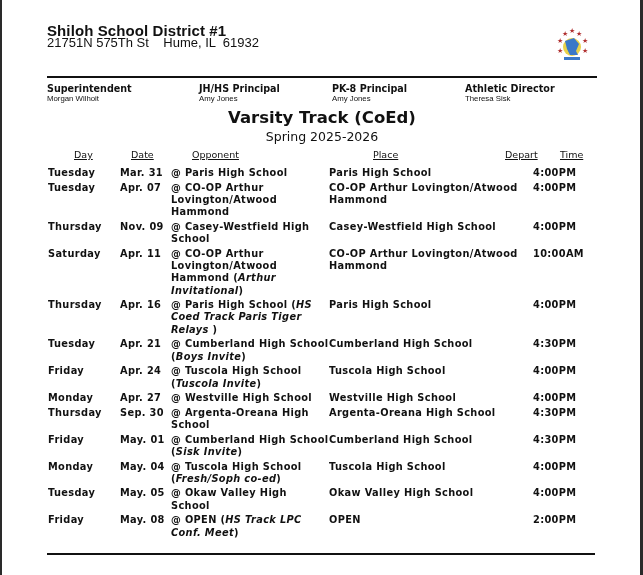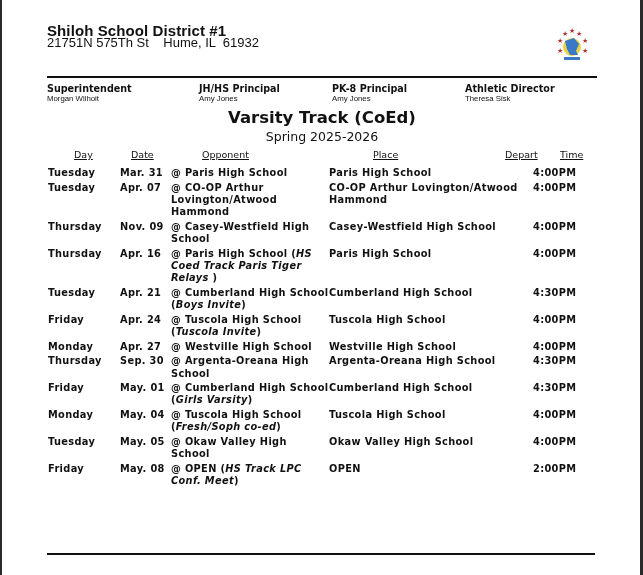--- a/index.html
+++ b/index.html
@@ -70,21 +70,21 @@
   <div class="staff" style="left:418px">
     <div class="role">Athletic Director</div>
     <div class="name">Theresa Sisk</div>
   </div>
 
   <div class="title">Varsity Track (CoEd)</div>
   <div class="subtitle">Spring 2025-2026</div>
 
   <div class="hdr" style="left:3px">Day</div>
   <div class="hdr" style="left:60px">Date</div>
-  <div class="hdr" style="left:131px">Opponent</div>
+  <div class="hdr" style="left:121px">Opponent</div>
   <div class="hdr" style="left:302px">Place</div>
   <div class="hdr" style="left:434px">Depart</div>
   <div class="hdr" style="left:489px">Time</div>
 
   <table class="sched">
     <tbody id="sched-body">
         <tr>
     <td class="c-day">Tuesday</td>
     <td class="c-date">Mar. 31</td>
     <td class="c-opp"><span class="opp-main">@ Paris High School</span><span class="opp-note"></span></td>
@@ -97,20 +97,27 @@
     <td class="c-opp"><span class="opp-main">@ CO-OP Arthur Lovington/Atwood Hammond</span><span class="opp-note"></span></td>
     <td class="c-place">CO-OP Arthur Lovington/Atwood Hammond</td>
     <td class="c-time">4:00PM</td>
   </tr>
         <tr>
     <td class="c-day">Thursday</td>
     <td class="c-date">Nov. 09</td>
     <td class="c-opp"><span class="opp-main">@ Casey-Westfield High School</span><span class="opp-note"></span></td>
     <td class="c-place">Casey-Westfield High School</td>
     <td class="c-time">4:00PM</td>
+  </tr>
+        <tr>
+    <td class="c-day">Saturday</td>
+    <td class="c-date">Apr. 11</td>
+    <td class="c-opp"><span class="opp-main">@ CO-OP Arthur Lovington/Atwood Hammond</span><span class="opp-note"> (<span class="note">Arthur Invitational</span>)</span></td>
+    <td class="c-place">CO-OP Arthur Lovington/Atwood Hammond</td>
+    <td class="c-time">10:00AM</td>
   </tr>
         <tr>
     <td class="c-day">Thursday</td>
     <td class="c-date">Apr. 16</td>
     <td class="c-opp"><span class="opp-main">@ Paris High School</span><span class="opp-note"> (<span class="note">HS Coed Track Paris Tiger Relays </span>)</span></td>
     <td class="c-place">Paris High School</td>
     <td class="c-time">4:00PM</td>
   </tr>
         <tr>
     <td class="c-day">Tuesday</td>
@@ -136,21 +143,21 @@
         <tr>
     <td class="c-day">Thursday</td>
     <td class="c-date">Sep. 30</td>
     <td class="c-opp"><span class="opp-main">@ Argenta-Oreana High School</span><span class="opp-note"></span></td>
     <td class="c-place">Argenta-Oreana High School</td>
     <td class="c-time">4:30PM</td>
   </tr>
         <tr>
     <td class="c-day">Friday</td>
     <td class="c-date">May. 01</td>
-    <td class="c-opp"><span class="opp-main">@ Cumberland High School</span><span class="opp-note"> (<span class="note">Girls Varsity</span>)</span></td>
+    <td class="c-opp"><span class="opp-main">@ Cumberland High School</span><span class="opp-note"> (<span class="note">Sisk Invite</span>)</span></td>
     <td class="c-place">Cumberland High School</td>
     <td class="c-time">4:30PM</td>
   </tr>
         <tr>
     <td class="c-day">Monday</td>
     <td class="c-date">May. 04</td>
     <td class="c-opp"><span class="opp-main">@ Tuscola High School</span><span class="opp-note"> (<span class="note">Fresh/Soph co-ed</span>)</span></td>
     <td class="c-place">Tuscola High School</td>
     <td class="c-time">4:00PM</td>
   </tr>

